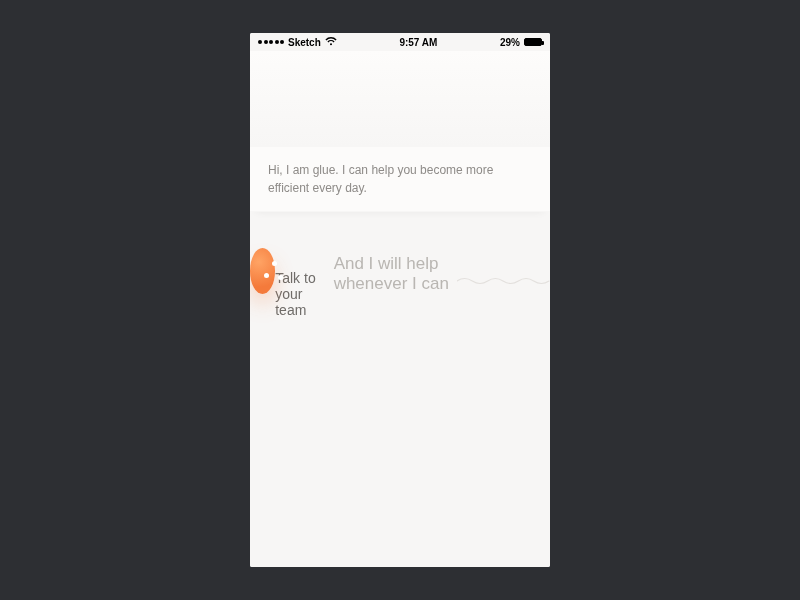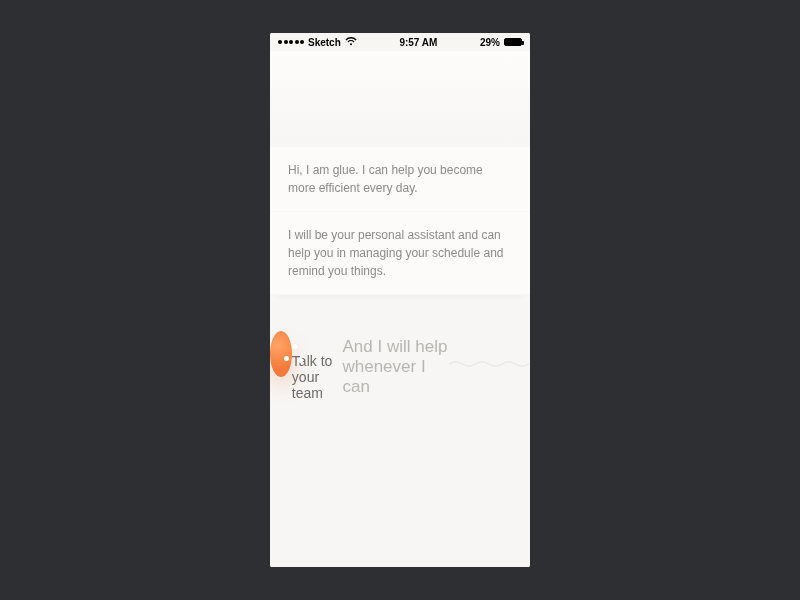--- a/index.html
+++ b/index.html
@@ -5,21 +5,21 @@
   * { box-sizing: border-box; margin: 0; padding: 0; }
   html, body { width: 800px; height: 600px; }
   body {
     background: #2d2f33;
     display: flex;
     align-items: center;
     justify-content: center;
     font-family: -apple-system, "Helvetica Neue", Arial, sans-serif;
   }
   .phone {
-    width: 260px;
+    width: 300px;
     height: 534px;
     background: #f7f6f5;
     border-radius: 2px;
     overflow: hidden;
     position: relative;
     display: flex;
     flex-direction: column;
   }
   .statusbar {
     height: 18px;
@@ -122,23 +122,20 @@
       <span class="battery"></span>
     </div>
   </div>
 
   <div class="top-fade"></div>
 
   <div class="cards">
     <div class="card">
       <span>Hi, I am glue. I can help you become more efficient every day.</span>
     </div>
-    <div class="card">
-      <span>I will be your personal assistant and can help you in managing your schedule and remind you things.</span>
-    </div>
   </div>
 
   <div class="feature">
     <div class="orb">
       <span class="pip p1"></span>
         <span class="pip p2"></span>
         <span class="pip p3"></span>
     </div>
     <div class="feature-title">Talk to your team</div>
     <div class="feature-sub">And I will help whenever I can</div>

